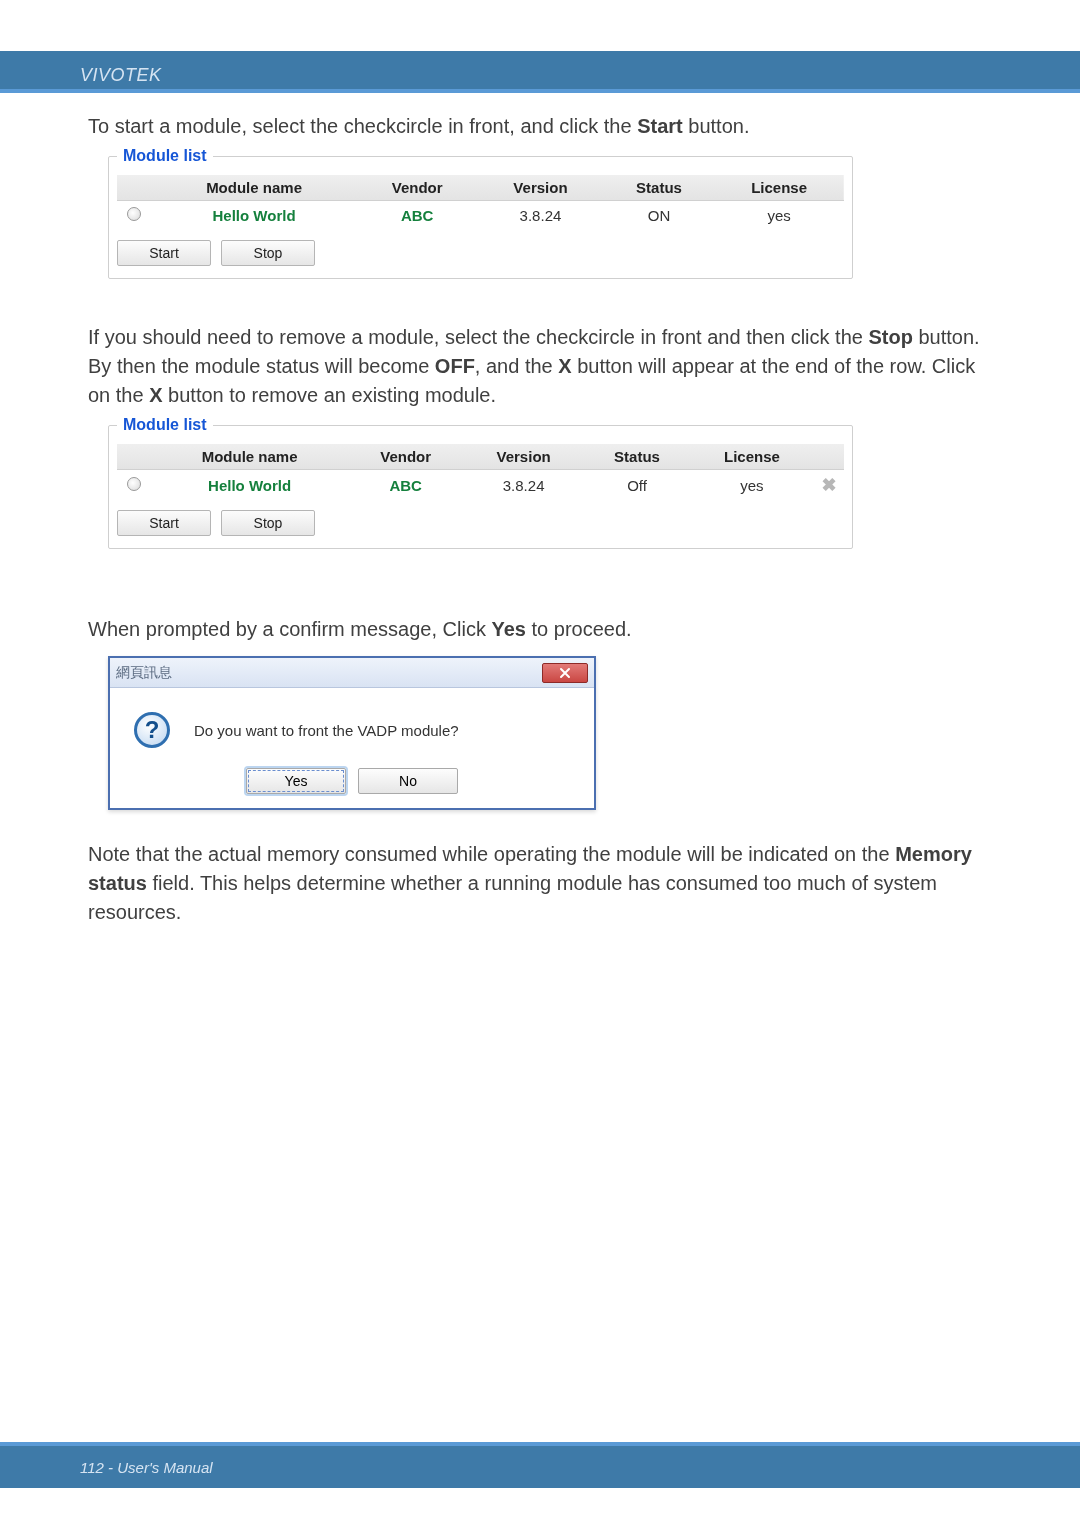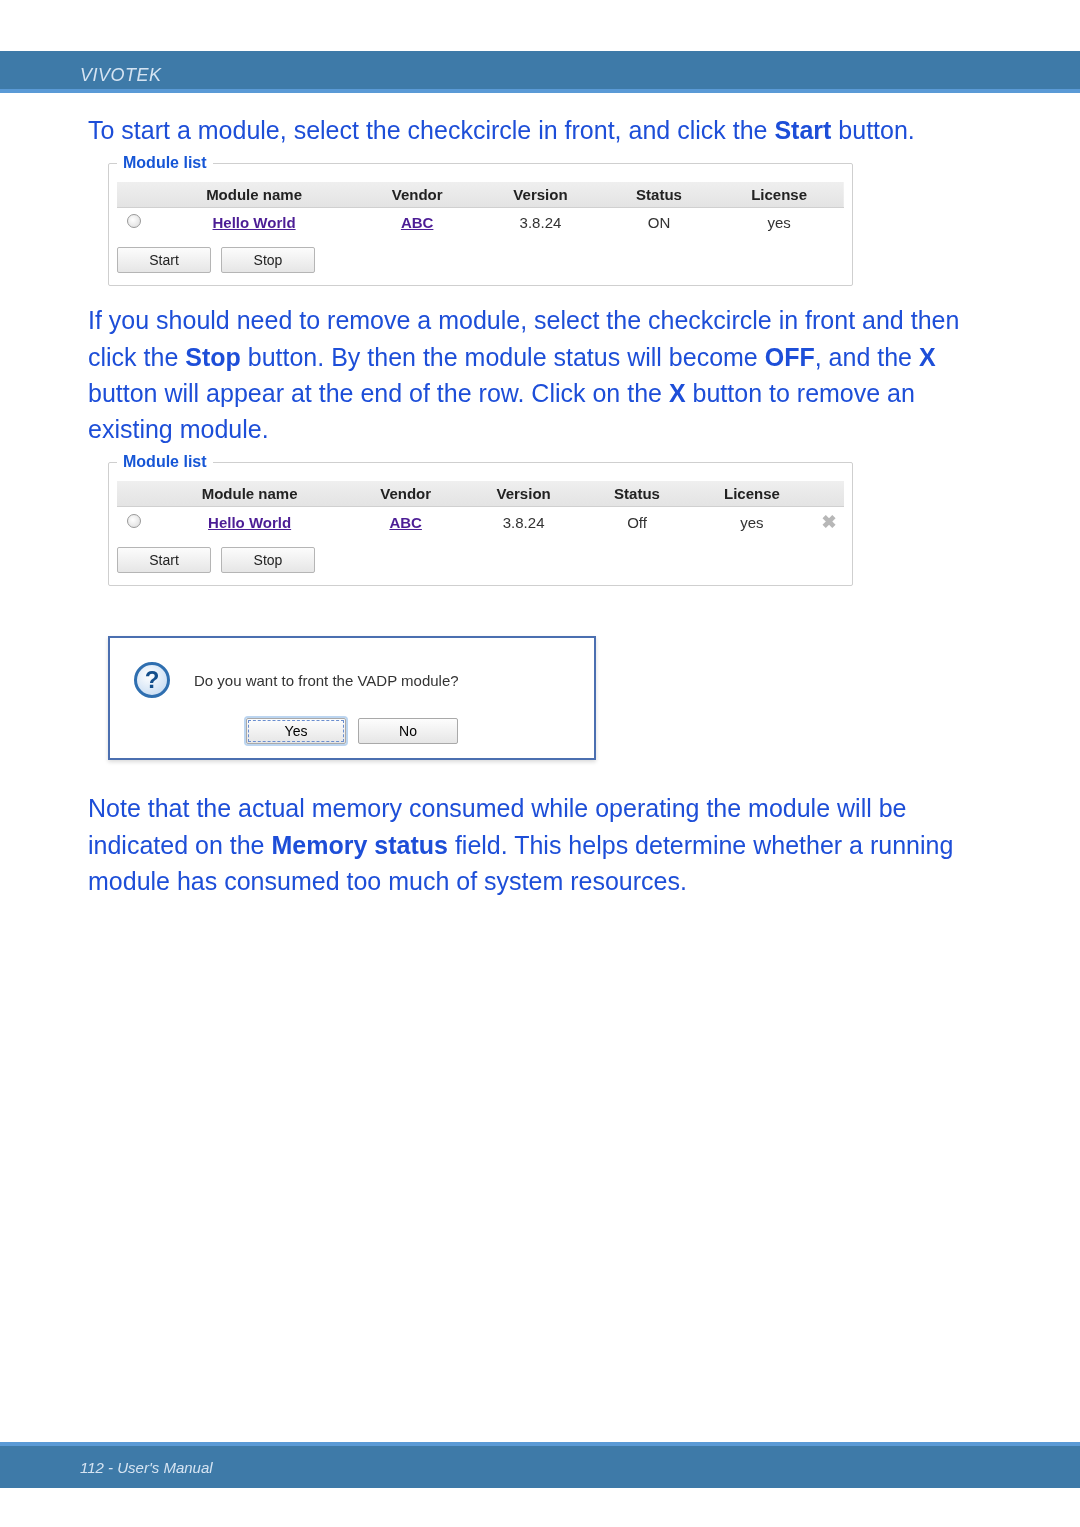--- a/index.html
+++ b/index.html
@@ -30,34 +30,34 @@
     font-size: 18px;
     letter-spacing: 0.5px;
   }
   .page {
     position: absolute;
     top: 112px;
     left: 88px;
     width: 904px;
   }
   .para {
-    font-size: 25px;
-    color: #1d4ed8;
+    font-size: 20px;
+    color: #404040;
     line-height: 1.45;
     margin-bottom: 4px;
   }
   .bold { font-weight: bold; }
   fieldset.module-list {
     border: 1px solid #cfcfcf;
     border-radius: 2px;
     margin-top: 6px;
     padding: 10px 8px 12px 8px;
     width: 745px;
     margin-left: 20px;
-    margin-bottom: 16px;
+    margin-bottom: 44px;
     position: relative;
   }
   fieldset.module-list legend {
     color: #1656d6;
     font-weight: bold;
     font-size: 16px;
     padding: 0 6px;
   }
   table.mod-table {
     border-collapse: collapse;
@@ -82,22 +82,21 @@
     color: #333;
   }
   .radio-dot {
     width: 14px; height: 14px;
     border: 1px solid #9a9a9a;
     border-radius: 50%;
     background: radial-gradient(circle at 40% 40%, #fff, #d9d9d9);
     display: inline-block;
   }
   .link-cell {
-    color: #4c1d95;
-    text-decoration: underline;
+    color: #15803d;
     font-weight: bold;
     cursor: pointer;
   }
   .btn-row {
     margin-top: 10px;
     display: flex;
     gap: 10px;
   }
   .gbtn {
     width: 94px;
@@ -279,22 +278,33 @@
       </tbody>
     </table>
     <div class="btn-row">
       <button class="gbtn">Start</button>
       <button class="gbtn">Stop</button>
     </div>
   </fieldset>
 
   <div class="spacer"></div>
 
+  <p class="para">
+    <span>When prompted by a confirm message, Click </span><span class="bold">Yes</span><span> to proceed.</span>
+  </p>
 
   <div class="dialog">
+    <div class="dialog-title">
+      <span class="t">網頁訊息</span>
+      <span class="close-btn">
+        <svg width="12" height="12" viewBox="0 0 12 12">
+            <path d="M2 2 L10 10 M10 2 L2 10" stroke="#fff" stroke-width="2" stroke-linecap="round"></path>
+          </svg>
+      </span>
+    </div>
     <div class="dialog-body">
       <div class="qicon">
           <span>?</span>
         </div>
       <div class="dialog-msg">Do you want to front the VADP module?</div>
     </div>
     <div class="dialog-actions">
       <button class="dbtn focus">Yes</button>
       <button class="dbtn">No</button>
     </div>

